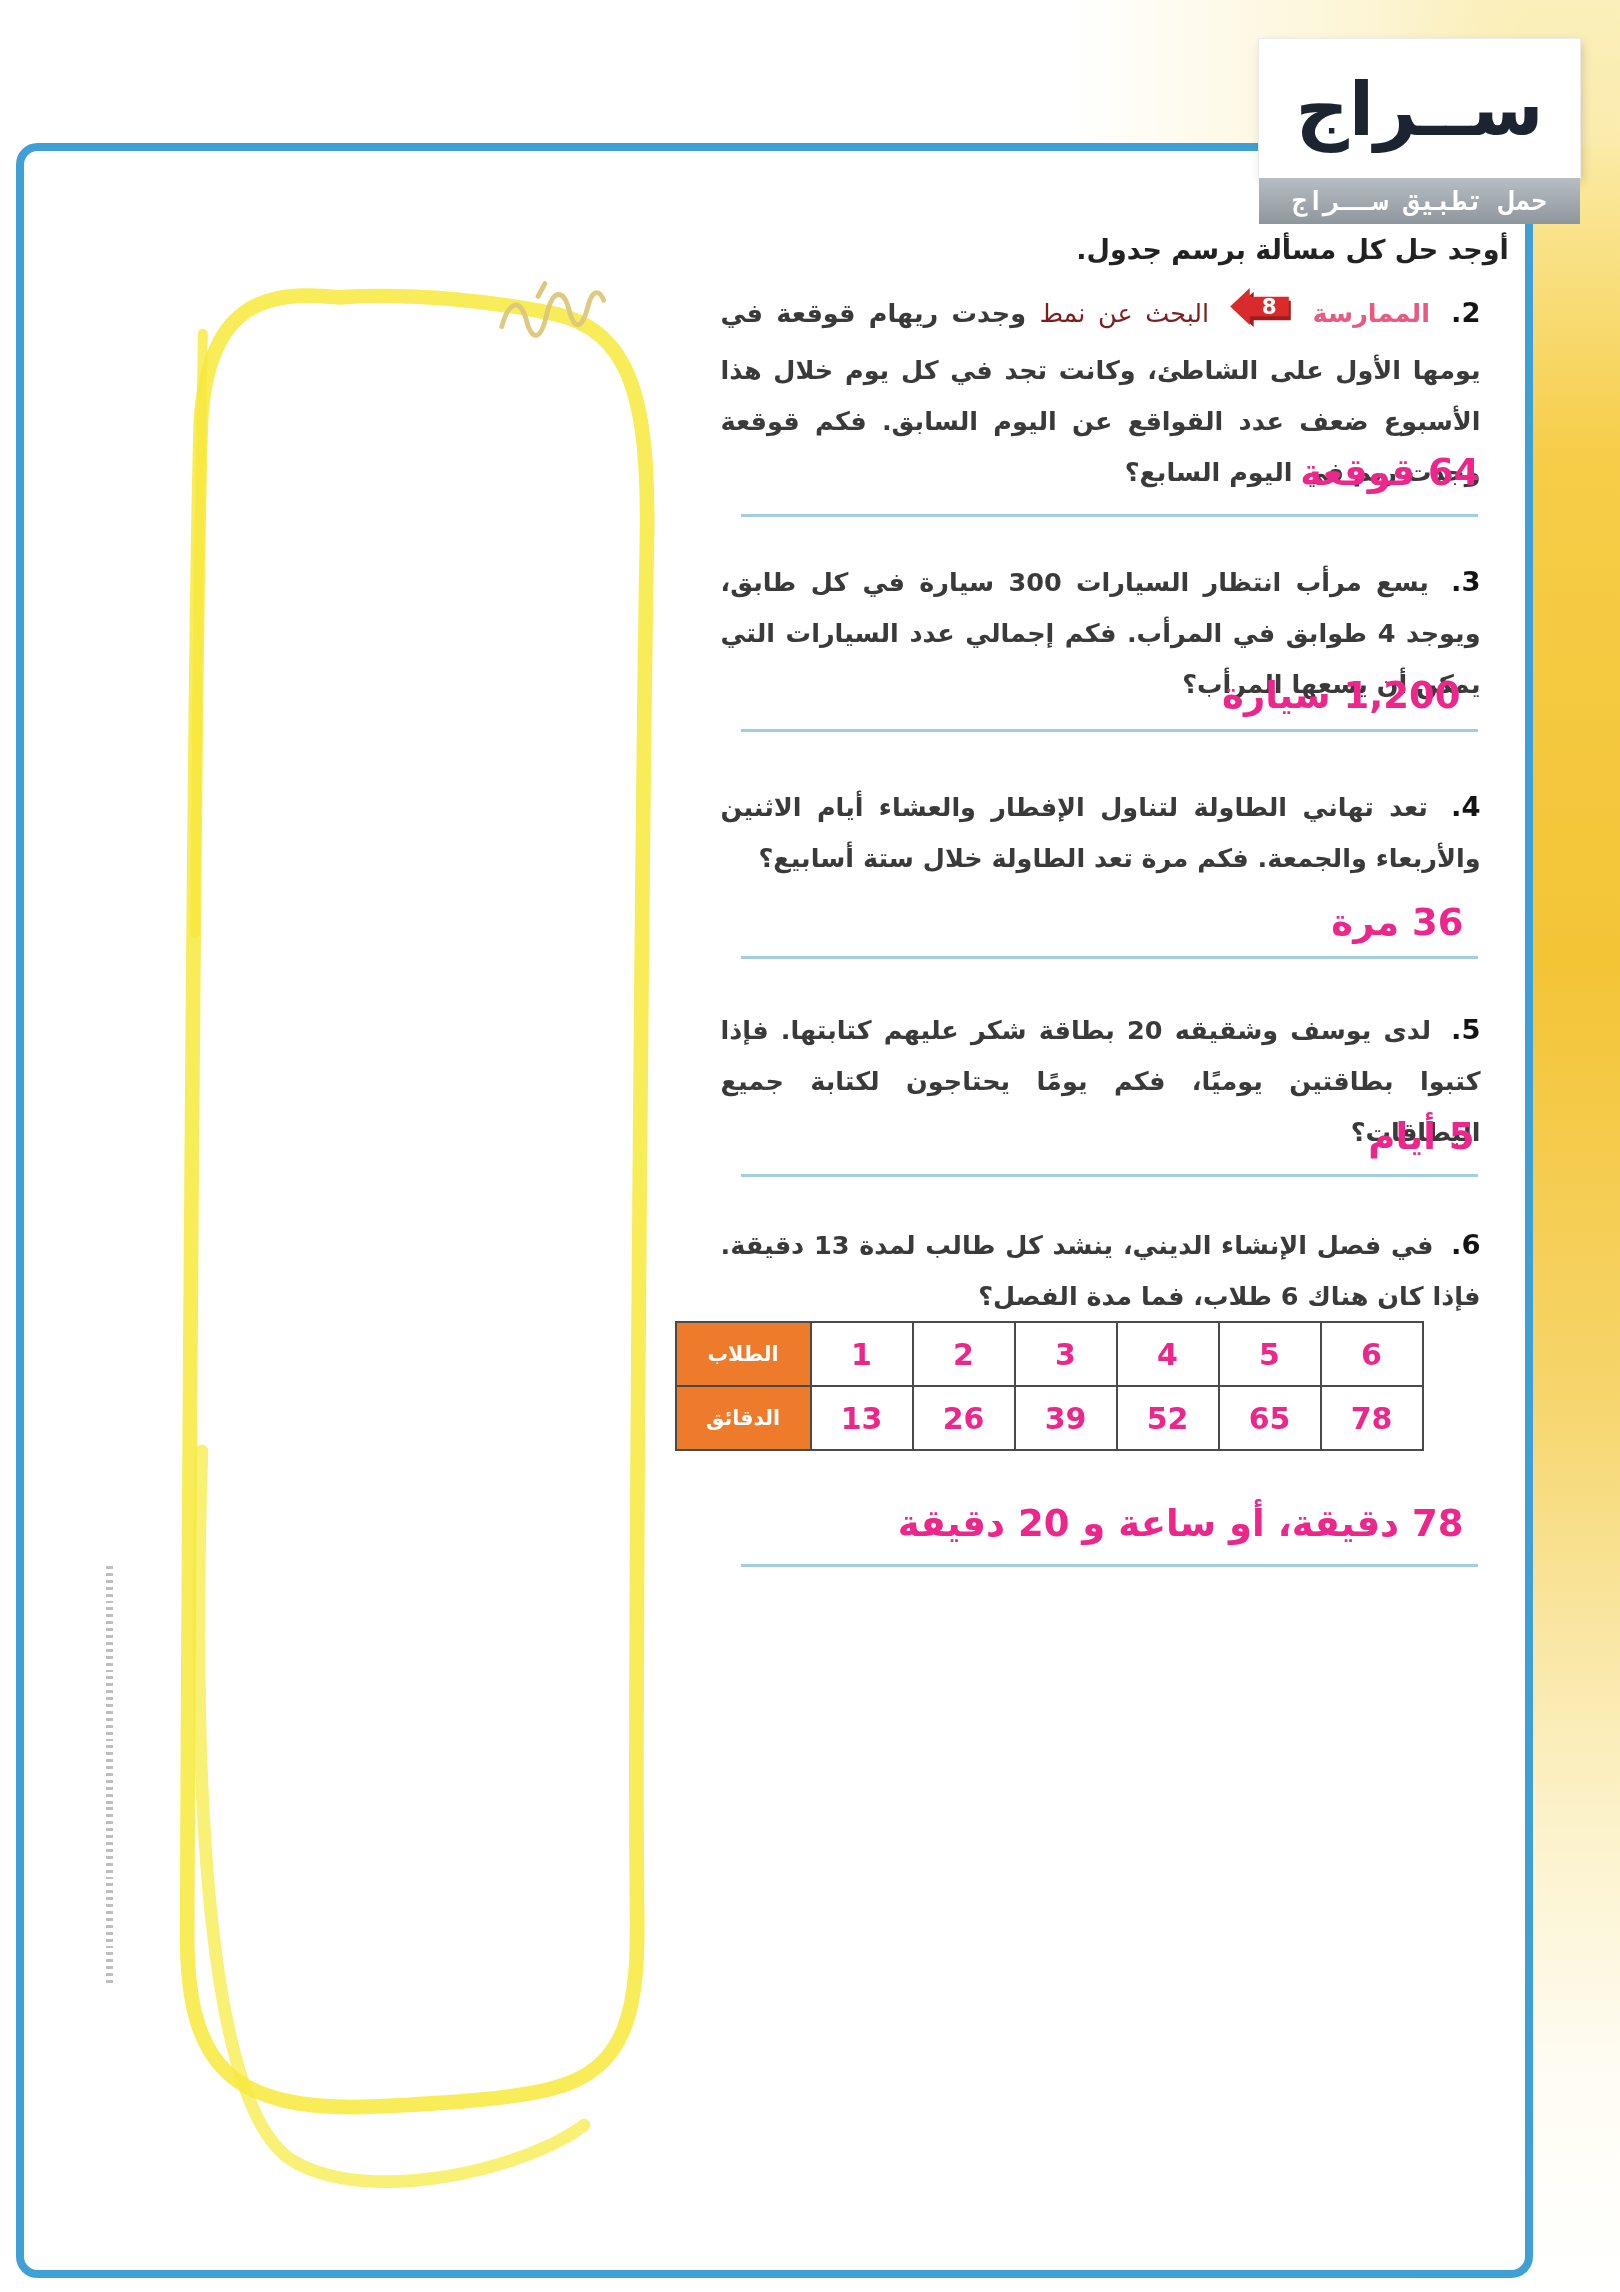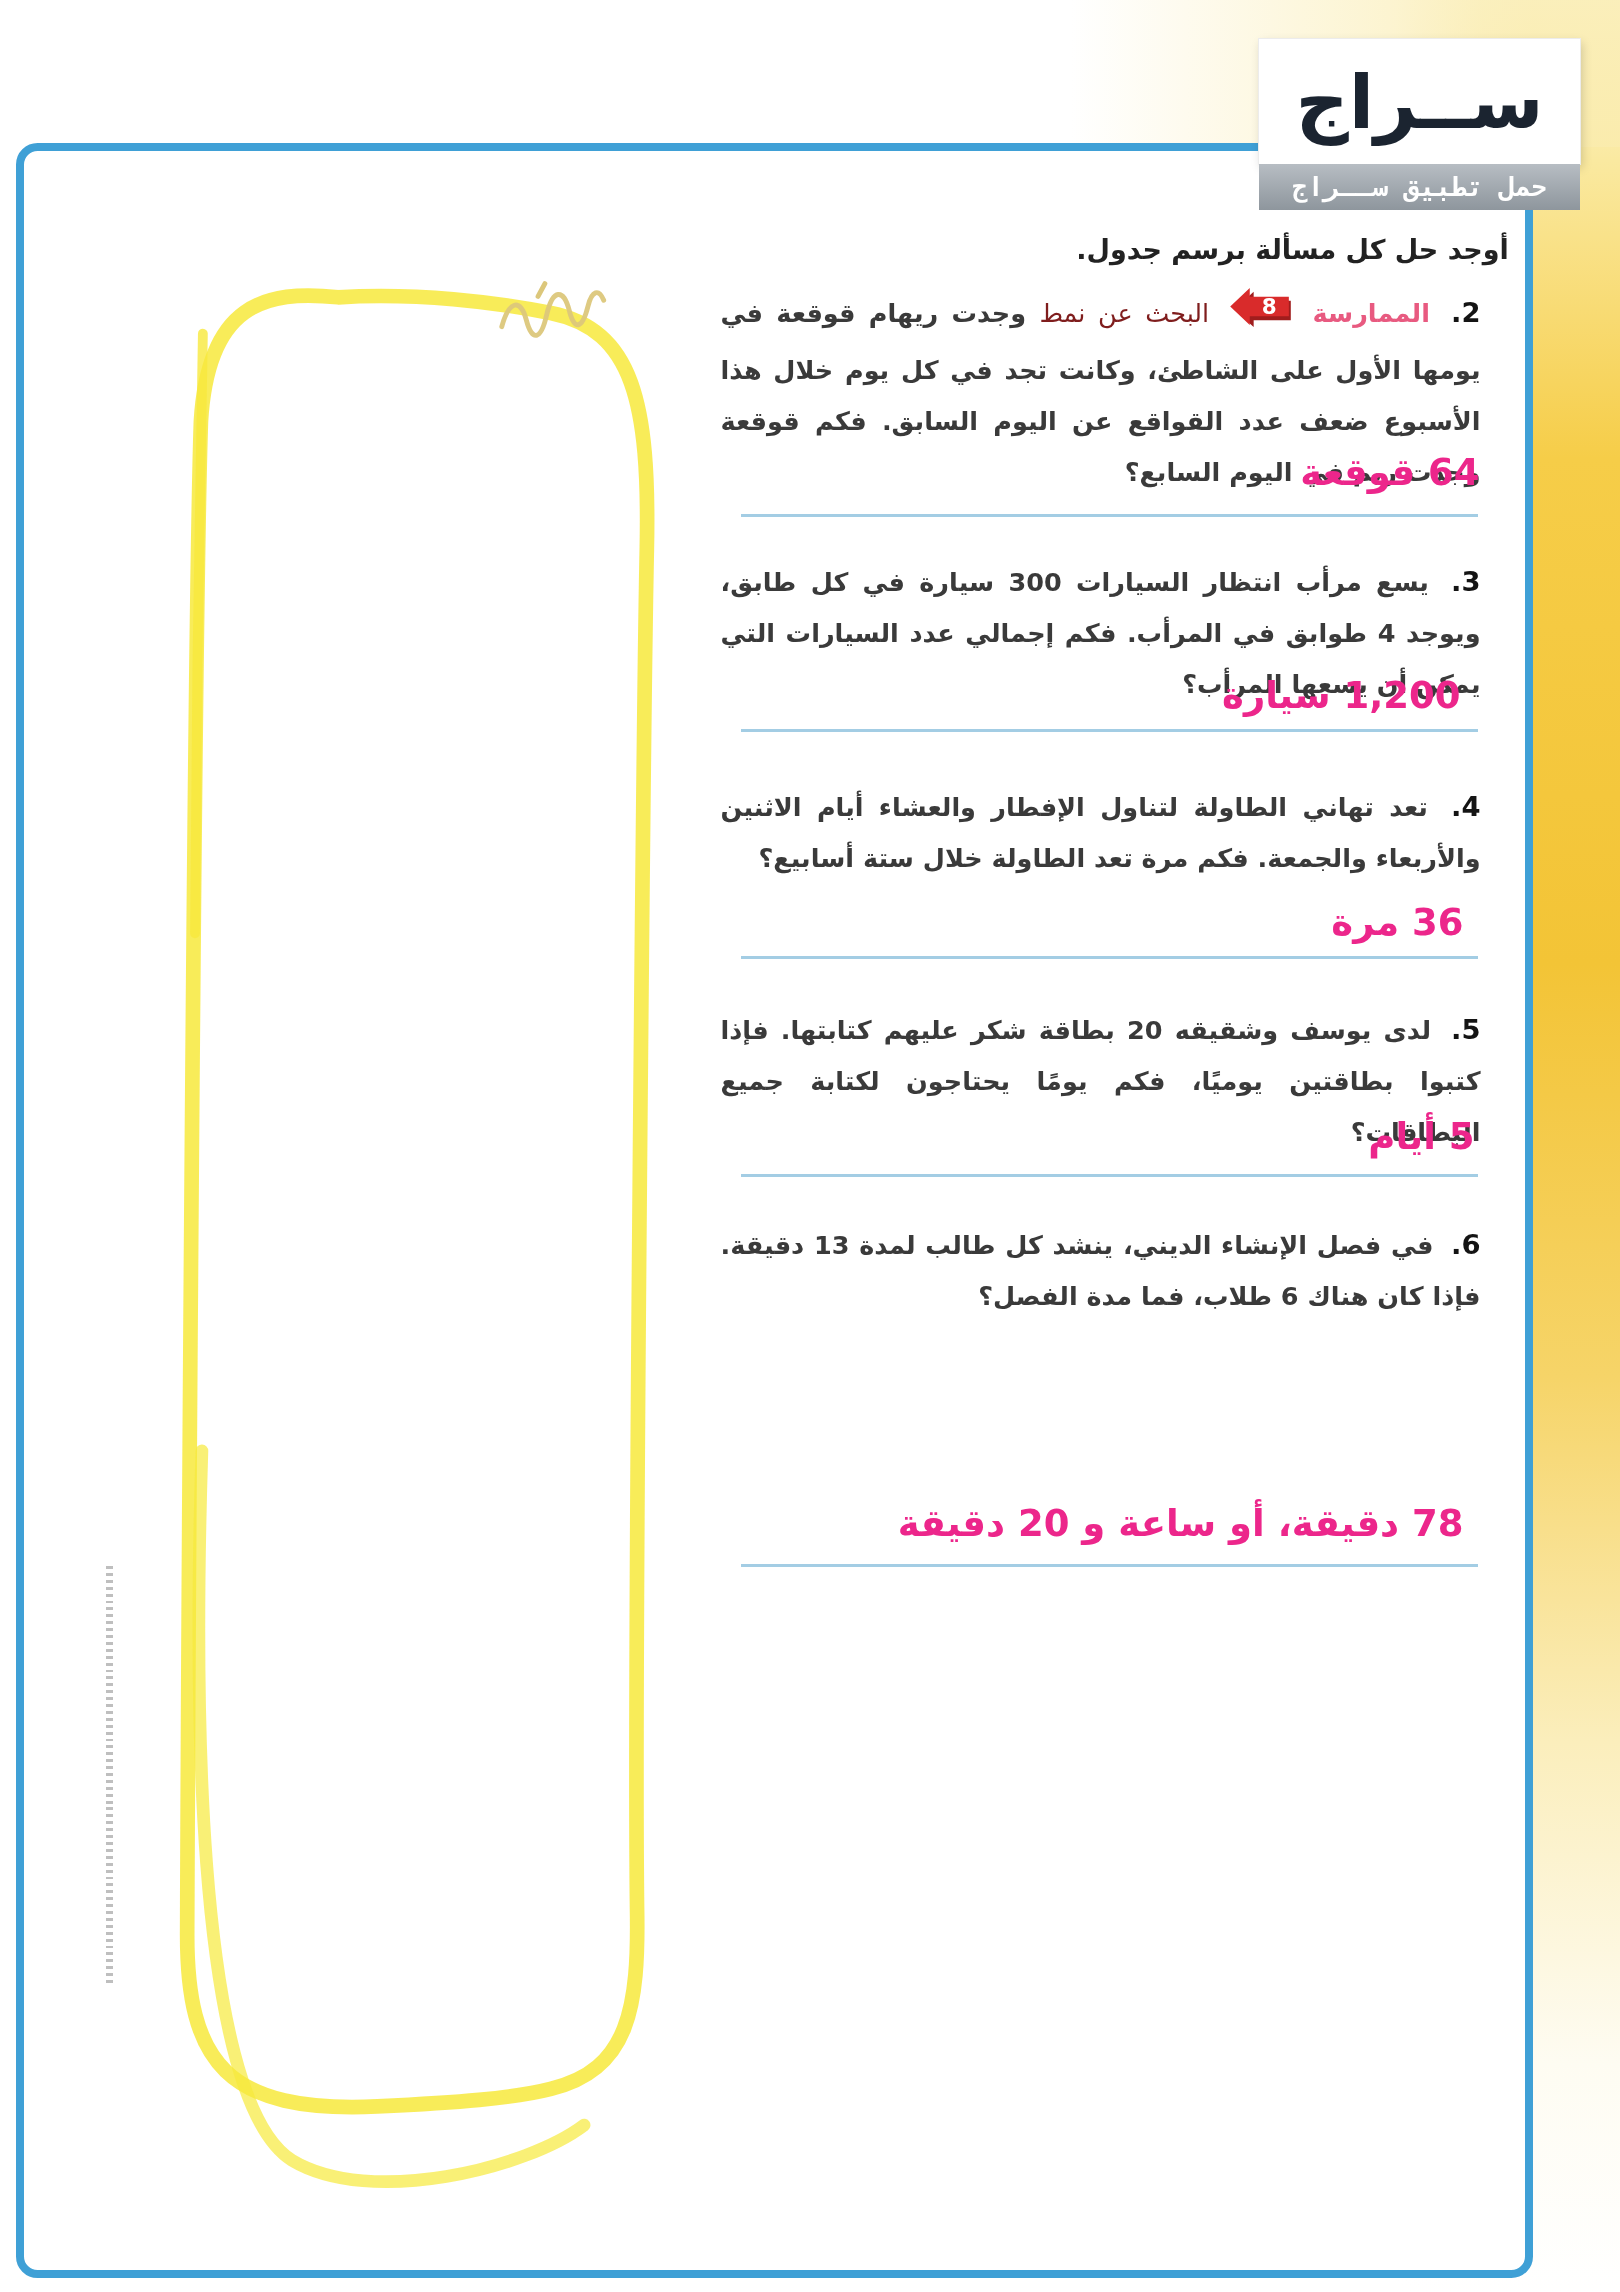--- a/index.html
+++ b/index.html
@@ -15,21 +15,21 @@
     background:linear-gradient(90deg,rgba(250,236,175,0) 0%,rgba(250,236,175,.75) 75%);}
 
   
   .frame{position:absolute;left:15.7px;top:143px;width:1517px;height:2135px;z-index:1;
     border:8.8px solid #3fa0d6;border-radius:21.6px;background:#ffffff;box-sizing:border-box;}
 
   .marks{position:absolute;left:0;top:0;z-index:2;pointer-events:none;}
 
   
   .logo{position:absolute;left:1259px;top:39px;width:321px;z-index:5;}
-  .logo-box{background:#ffffff;height:125px;display:flex;align-items:center;justify-content:center;
+  .logo-box{background:#ffffff;height:139px;display:flex;align-items:center;justify-content:center;
     box-shadow:0 0 0 1px #ececec,2px 3.9px 9.8px rgba(0,0,0,.18);}
   .logo-title{font-size:74px;font-weight:bold;color:#1b2430;line-height:1;}
   .logo-bar{height:46px;background:linear-gradient(180deg,#b7bdc3 0%,#8e969d 100%);
     display:flex;align-items:center;justify-content:center;font-family:Liberation Mono, monospace;}
   .logo-sub{color:#ffffff;font-size:26.5px;font-weight:bold;letter-spacing:1px;}
 
   
   .content{position:absolute;left:24.5px;top:152px;width:1500px;height:2117px;z-index:4;direction:rtl;}
 
   .instruction{position:absolute;top:82px;right:15.7px;font-size:27px;font-weight:bold;color:#222;}
@@ -126,20 +126,42 @@
       <span class="ptext">لدى يوسف وشقيقه 20 بطاقة شكر عليهم كتابتها. فإذا كتبوا بطاقتين يوميًا، فكم يومًا يحتاجون لكتابة جميع البطاقات؟</span>
     </div>
     <div class="answer a5">5 أيام</div>
     <div class="ans-line l5"></div>
 
     <div class="problem p6">
       <span class="pnum">6.</span>
       <span class="ptext">في فصل الإنشاء الديني، ينشد كل طالب لمدة 13 دقيقة. فإذا كان هناك 6 طلاب، فما مدة الفصل؟</span>
     </div>
 
+    <table class="ptable">
+      <tbody>
+          <tr>
+        <td class="orange">الطلاب</td>
+        <td class="cell">1</td>
+        <td class="cell">2</td>
+        <td class="cell">3</td>
+        <td class="cell">4</td>
+        <td class="cell">5</td>
+        <td class="cell">6</td>
+      </tr>
+      <tr>
+        <td class="orange">الدقائق</td>
+        <td class="cell">13</td>
+        <td class="cell">26</td>
+        <td class="cell">39</td>
+        <td class="cell">52</td>
+        <td class="cell">65</td>
+        <td class="cell">78</td>
+      </tr>
+    </tbody>
+      </table>
 
     <div class="answer a6">78 دقيقة، أو ساعة و 20 دقيقة</div>
     <div class="ans-line l6"></div>
 
     <div class="side-mark"></div>
 
   </div>
 </div>
 
 

